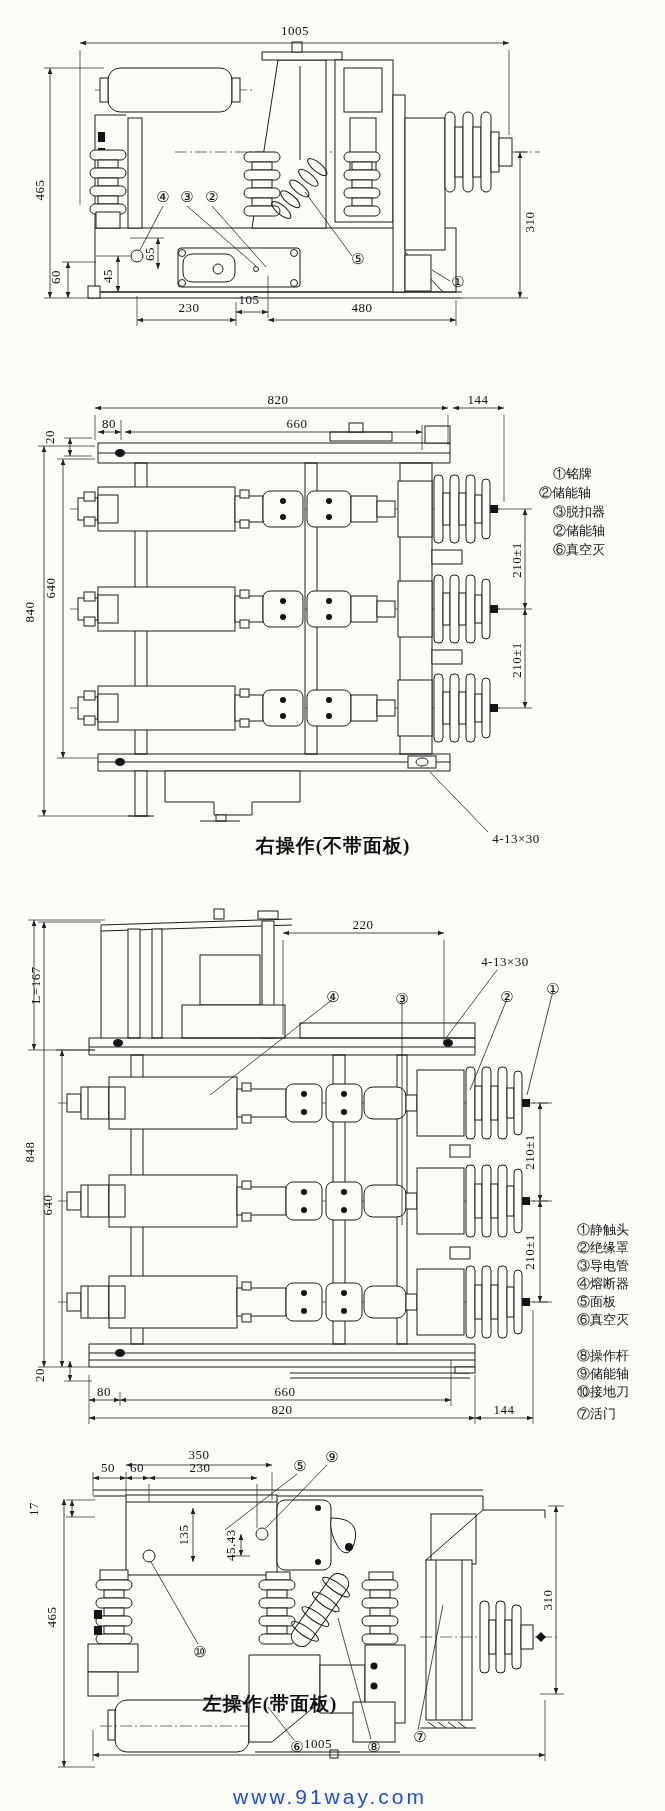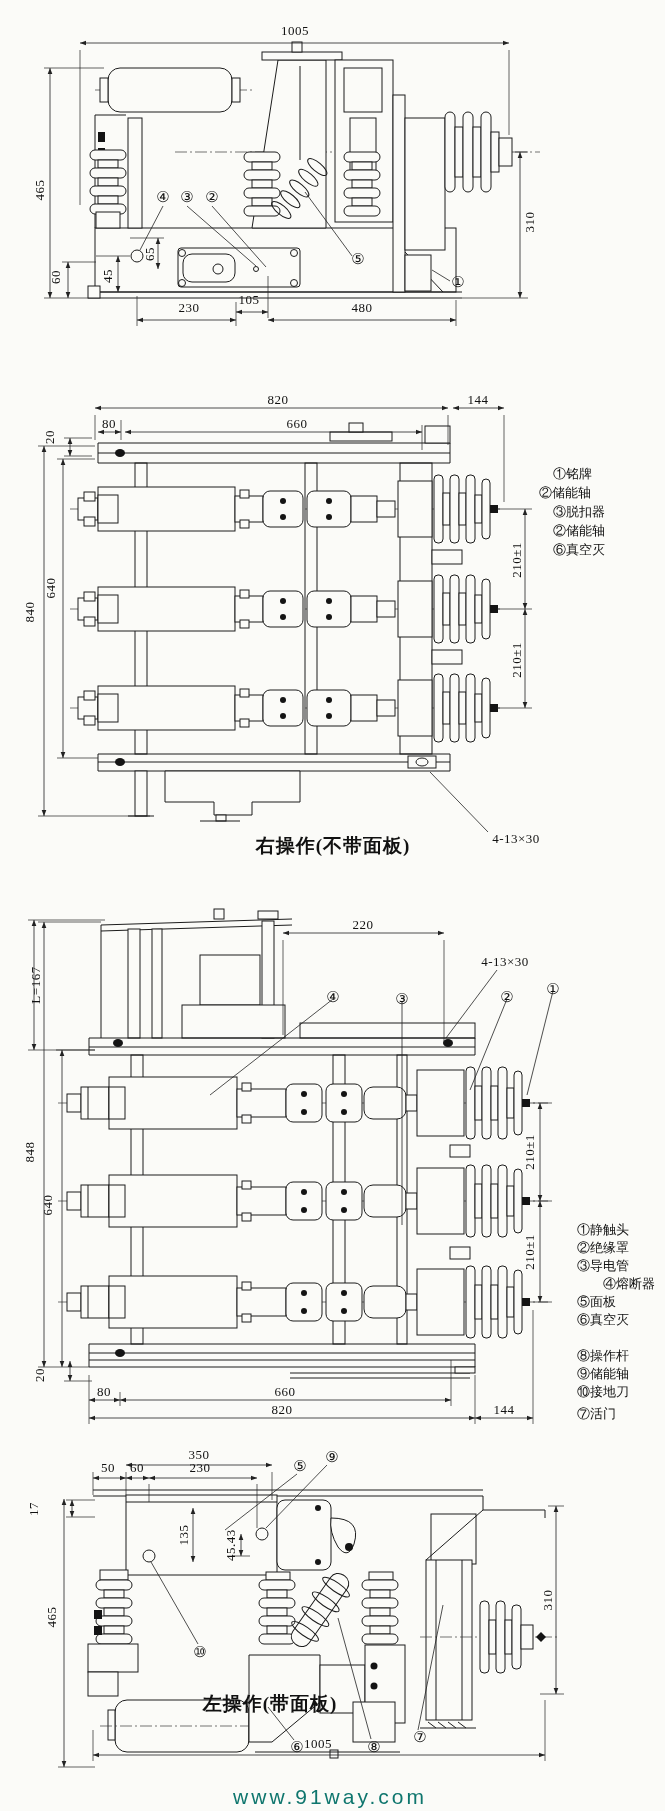--- a/index.html
+++ b/index.html
@@ -14,21 +14,21 @@
   .ext{stroke:#222;stroke-width:.7;fill:none;}
   .ldr{stroke:#222;stroke-width:.8;fill:none;}
   .lab{position:absolute;font-size:13px;line-height:14px;white-space:nowrap;
        transform:translate(-50%,-50%);letter-spacing:.5px;}
   .v{transform:translate(-50%,-50%) rotate(-90deg);}
   .co{position:absolute;font-size:15px;line-height:15px;transform:translate(-50%,-50%);}
   .cap{position:absolute;font-size:19px;font-weight:600;transform:translate(-50%,-50%);
        letter-spacing:1px;}
   .lg{position:absolute;font-size:13px;line-height:14px;white-space:nowrap;}
   .wm{position:absolute;font-family:"Liberation Sans","DejaVu Sans",sans-serif;
-      font-size:21px;color:#0f766e;letter-spacing:3px;transform:translate(-50%,-50%);}
+      font-size:21px;color:#1d4ed8;letter-spacing:3px;transform:translate(-50%,-50%);}
 </style>
 </head>
 <body>
 
 <div id="page">
 
   <svg style="top:0" width="665" height="345" viewBox="0 0 665 345">
     <defs>
       <marker id="ar" viewBox="0 0 10 8" markerWidth="9" markerHeight="7" refX="9" refY="4" orient="auto-start-reverse">
           <path d="M0,.5 L9,4 L0,7.5 Z" fill="#222"></path>
@@ -458,21 +458,21 @@
   <span class="lab" style="left:285px;top:1392px">660</span>
   <span class="lab" style="left:282px;top:1410px">820</span>
   <span class="lab" style="left:504px;top:1410px">144</span>
   <span class="co" style="left:333px;top:997px">④</span>
   <span class="co" style="left:402px;top:999px">③</span>
   <span class="co" style="left:507px;top:997px">②</span>
   <span class="co" style="left:553px;top:989px">①</span>
   <span class="lg" style="left:577px;top:1223px">①静触头</span>
   <span class="lg" style="left:577px;top:1241px">②绝缘罩</span>
   <span class="lg" style="left:577px;top:1259px">③导电管</span>
-  <span class="lg" style="left:603px;top:1277px">④熔断器</span>
+  <span class="lg" style="left:577px;top:1277px">④熔断器</span>
   <span class="lg" style="left:577px;top:1295px">⑤面板</span>
   <span class="lg" style="left:577px;top:1313px">⑥真空灭</span>
   <span class="lg" style="left:577px;top:1407px">⑦活门</span>
   <span class="lg" style="left:577px;top:1349px">⑧操作杆</span>
   <span class="lg" style="left:577px;top:1367px">⑨储能轴</span>
   <span class="lg" style="left:577px;top:1385px">⑩接地刀</span>
 
   <span class="lab" style="left:199px;top:1455px">350</span>
   <span class="lab" style="left:108px;top:1468px">50</span>
   <span class="lab" style="left:137px;top:1468px">60</span>

